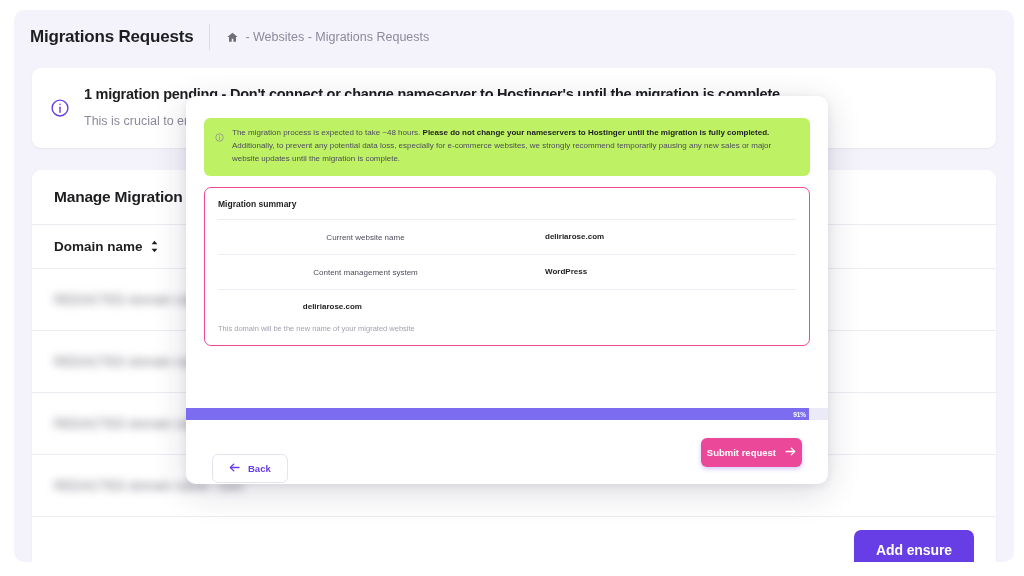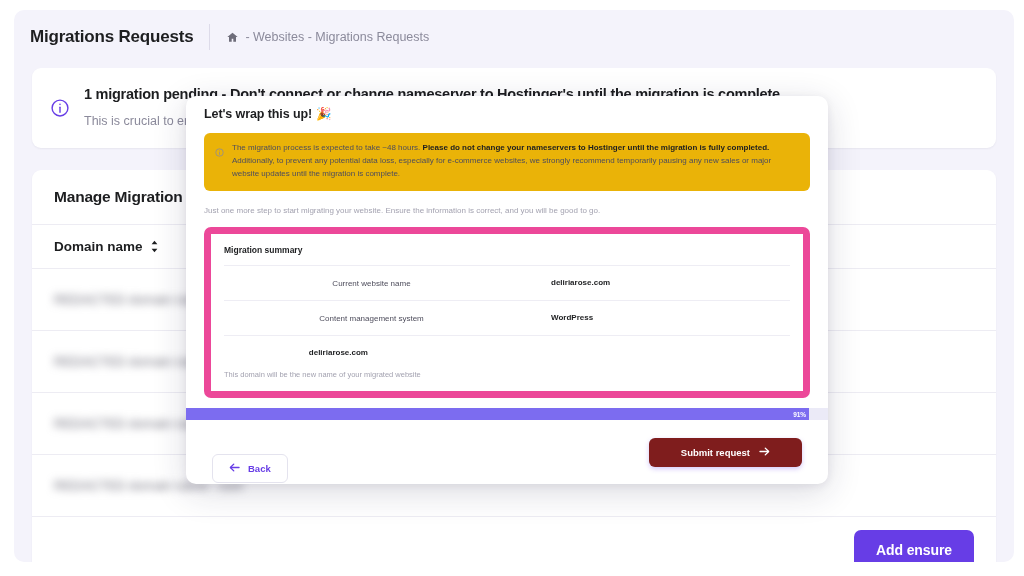--- a/index.html
+++ b/index.html
@@ -159,21 +159,21 @@
   .modal-title {
     font-size: 12.5px;
     font-weight: bold;
     color: #1d1e20;
     letter-spacing: -0.1px;
     display: flex; align-items: center; gap: 4px;
   }
 
   .notice {
     margin-top: 12px;
-    background: #eab308;
+    background: #bef264;
     border-radius: 6px;
     padding: 9px 11px 10px 11px;
     display: flex;
     gap: 8px;
   }
   .notice-icon { flex: 0 0 auto; margin-top: 1px; }
   .notice-text {
     font-size: 8px;
     line-height: 1.62;
     color: #4e4d5c;
@@ -182,21 +182,21 @@
 
   .substep {
     margin-top: 14px;
     font-size: 8px;
     color: #a3a2b0;
     line-height: 1.4;
   }
 
   .summary {
     margin-top: 11px;
-    border: 7px solid #ec4899;
+    border: 1px solid #ec4899;
     border-radius: 7px;
     padding: 0 13px;
   }
   .summary-title {
     font-size: 8.5px;
     font-weight: bold;
     color: #1d1e20;
     padding: 11px 0 10px 0;
   }
   .summary-row {
@@ -266,28 +266,28 @@
     font-size: 9.5px;
     font-weight: bold;
     padding: 8px 16px;
     display: inline-flex;
     align-items: center;
     gap: 8px;
     cursor: pointer;
     margin-top: 32px;
   }
   .btn-submit {
-    background: #7f1d1d;
+    background: #ec4899;
     border: none;
     border-radius: 6px;
     color: #ffffff;
     font-family: "Liberation Sans", sans-serif;
     font-size: 9.5px;
     font-weight: bold;
-    padding: 9px 32px;
+    padding: 9px 6px;
     display: inline-flex;
     align-items: center;
     gap: 9px;
     cursor: pointer;
     box-shadow: 0 2px 5px rgba(103,61,230,.28);
   }
 </style>
 </head>
 <body>
 
@@ -350,40 +350,35 @@
 
       <div class="table-footer">
         <button class="btn-primary">Add ensure</button>
       </div>
     </div>
   </div>
 
   <div class="modal">
     <div class="modal-inner">
 
-      <div class="modal-title">
-        <span>Let's wrap this up!</span>
-        <span>🎉</span>
-      </div>
 
       <div class="notice">
         <div class="notice-icon">
           <svg width="9" height="9" viewBox="0 0 24 24" fill="none" stroke="#8b8a9b" stroke-width="2">
             <circle cx="12" cy="12" r="10"></circle>
             <line x1="12" y1="11" x2="12" y2="17" stroke-linecap="round"></line>
             <circle cx="12" cy="7.2" r="1.1" fill="#8b8a9b" stroke="none"></circle>
           </svg>
         </div>
         <div class="notice-text">
           <span>The migration process is expected to take ~48 hours. </span><b>Please do not change your nameservers to Hostinger until the migration is fully completed.</b>
           <span>Additionally, to prevent any potential data loss, especially for e-commerce websites, we strongly recommend temporarily pausing any new sales or major website updates until the migration is complete.</span>
         </div>
       </div>
 
-      <div class="substep">Just one more step to start migrating your website. Ensure the information is correct, and you will be good to go.</div>
 
       <div class="summary">
         <div class="summary-title">Migration summary</div>
 
         <div class="summary-row">
           <div class="summary-label">Current website name</div>
           <div class="summary-value">deliriarose.com</div>
         </div>
 
         <div class="summary-row">

